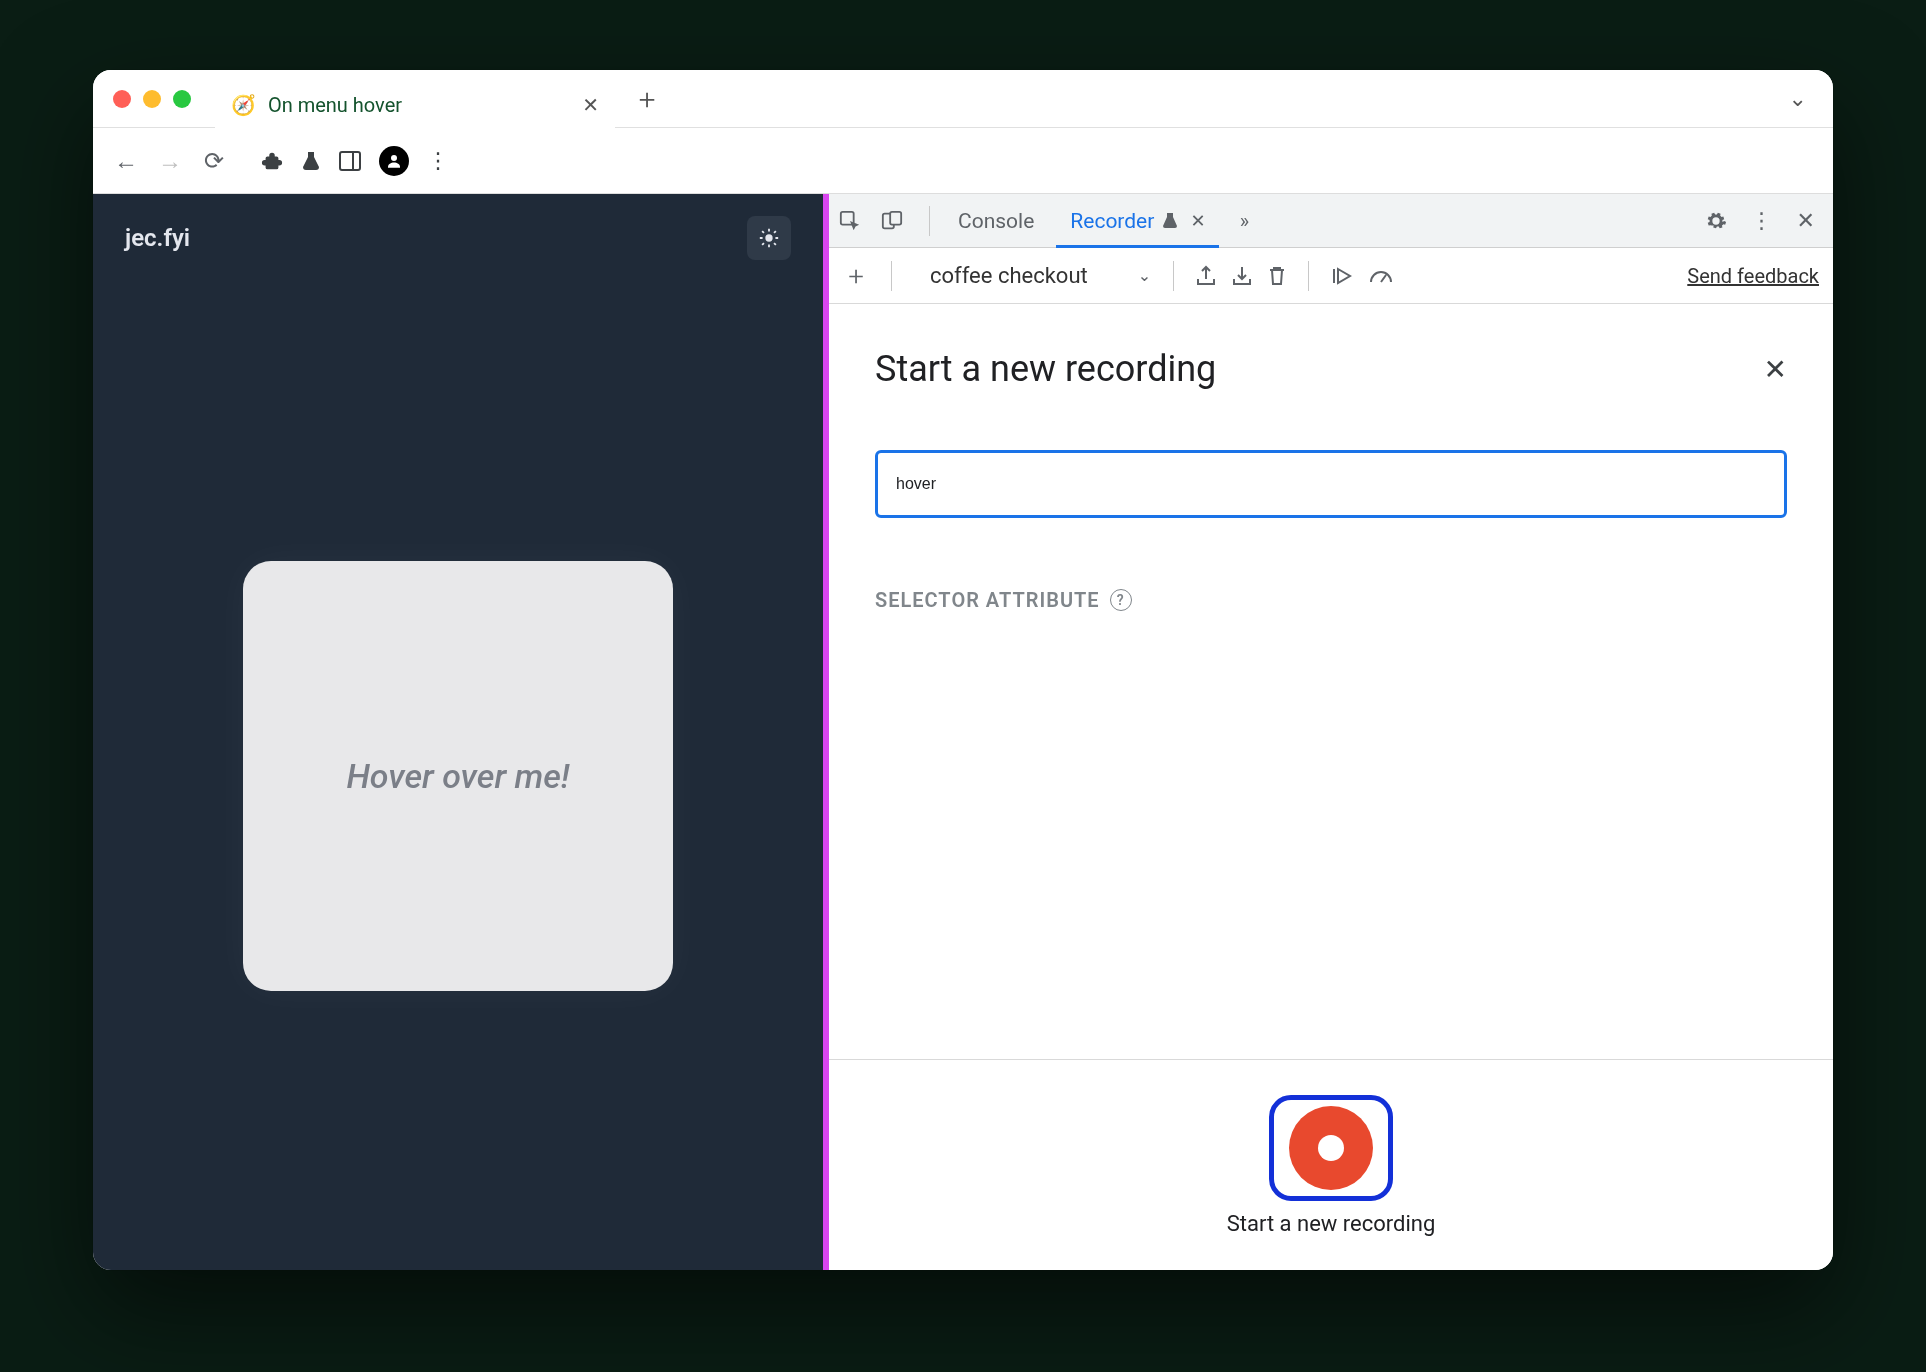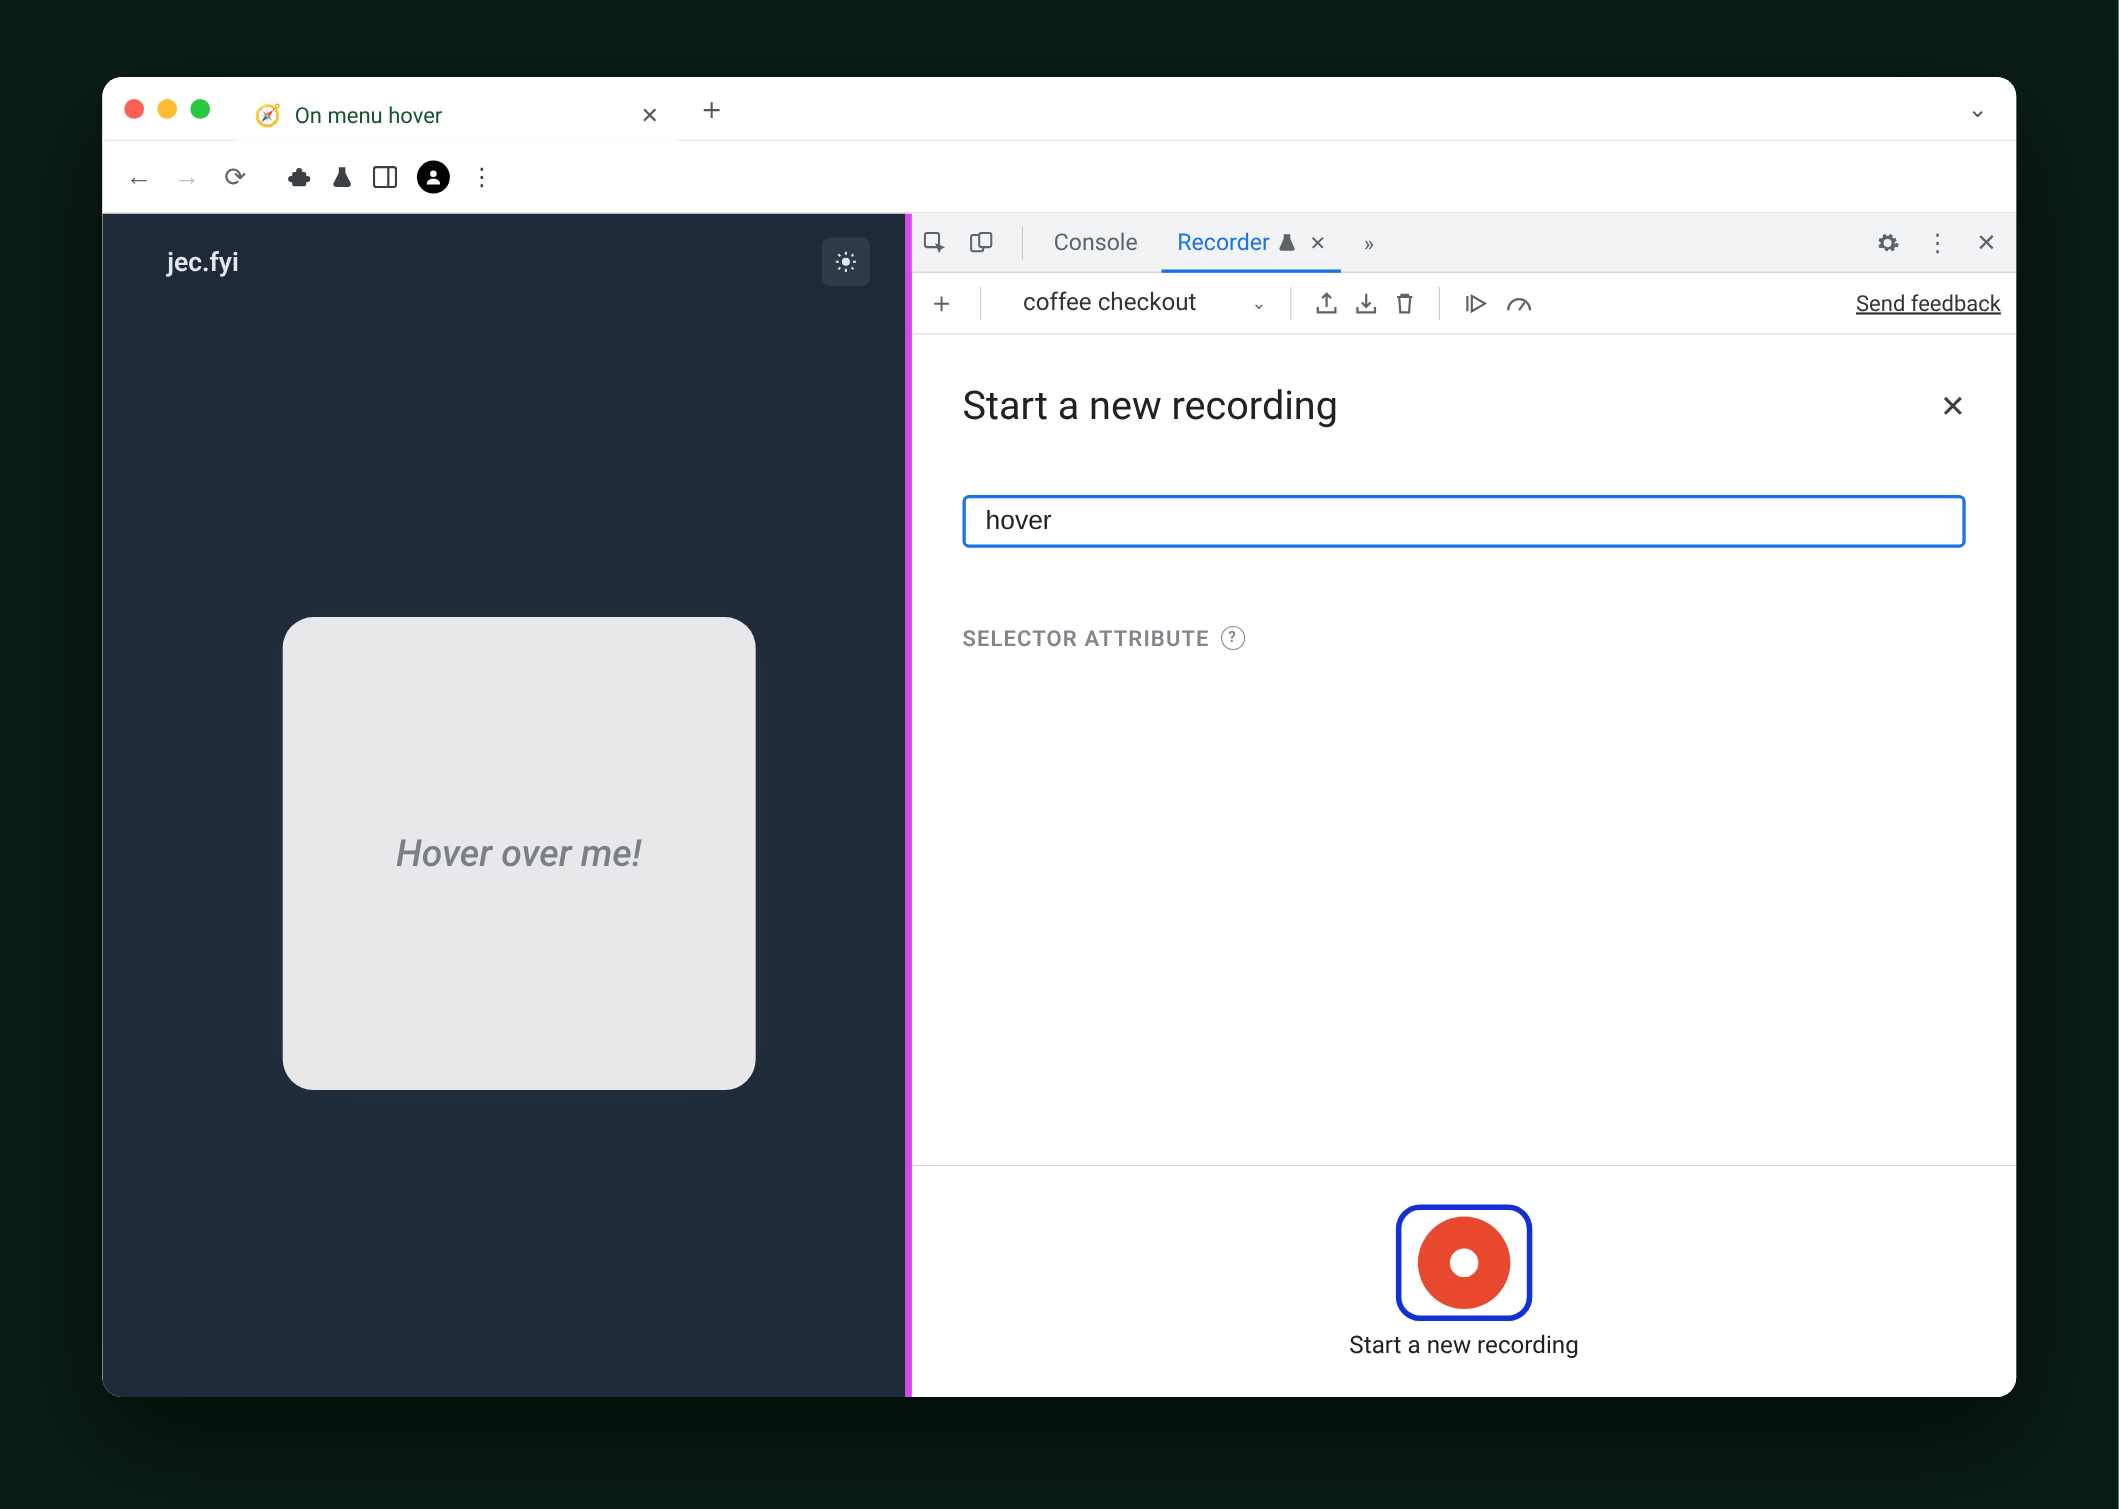--- a/index.html
+++ b/index.html
@@ -69,21 +69,21 @@
   .addr-icons .aicn { font-size:20px; color:#5f6368; cursor:pointer;}
   .toolbar-icons { display:flex; gap:18px; align-items:center; margin-left: 18px;}
   .toolbar-icons .ticn { font-size:22px; color:#3c4043; cursor:pointer;}
   .avatar { width:30px; height:30px; border-radius:50%; background:#000; display:flex; align-items:center; justify-content:center;}
   .avatar svg { fill:#fff; }
 
   
   .split { flex:1; display:flex; overflow:hidden;}
   .page {
     width: 730px; background:#1f2a38; color:#cfd3dc; position:relative;
-    display:flex; flex-direction:column;padding-left:27px;
+    display:flex; flex-direction:column;
   }
   .page-header {
     display:flex; align-items:center; justify-content:space-between;
     padding: 22px 32px;
   }
   .site-title { font-size:24px; font-weight:600; color:#e4e7ee;}
   .theme-btn {
     width:44px; height:44px; border-radius:8px; background:#2f3a48;
     display:flex; align-items:center; justify-content:center; cursor:pointer;
   }
@@ -122,22 +122,22 @@
   .rec-select .caret { font-size:16px; color:#5f6368;}
   .tb-icn { font-size:20px; color:#5f6368; cursor:pointer;}
   .feedback { margin-left:auto; font-size:20px; color:#333; text-decoration:underline; cursor:pointer;}
 
   .dt-body { flex:1; padding: 44px 46px 0 46px; overflow:auto; border-bottom:1px solid #d9d9d9; position:relative;}
   .panel-header { display:flex; align-items:center; justify-content:space-between; margin-bottom: 60px;}
   .panel-title { font-size:36px; color:#202124; font-weight:400;}
   .panel-close { font-size:28px; color:#3c4043; cursor:pointer;}
   .field-label { font-size:20px; letter-spacing:1px; color:#80868b; font-weight:600; margin-bottom:14px; display:flex; align-items:center; gap:10px;}
   .text-input {
-    width:100%; height:48px; border:3px solid #1a73e8; border-radius:6px;
-    padding: 4px 18px; font-size:24px; color:#202124; outline:none;
+    width:100%; height:68px; border:3px solid #1a73e8; border-radius:6px;
+    padding: 4px 18px; font-size:16px; color:#202124; outline:none;
   }
   .text-input.plain { border:1px solid #d0d0d0;}
   .help-ic { width:22px; height:22px; border:1.5px solid #80868b; border-radius:50%; display:inline-flex; align-items:center; justify-content:center; font-size:14px; color:#80868b; cursor:pointer;}
 
   .dt-footer { height:210px; display:flex; flex-direction:column; align-items:center; justify-content:center; gap:10px;}
   .record-wrap {
     width:124px; height:106px; border:5px solid #1330d8; border-radius:22px;
     display:flex; align-items:center; justify-content:center; cursor:pointer;
   }
   .record-btn {

